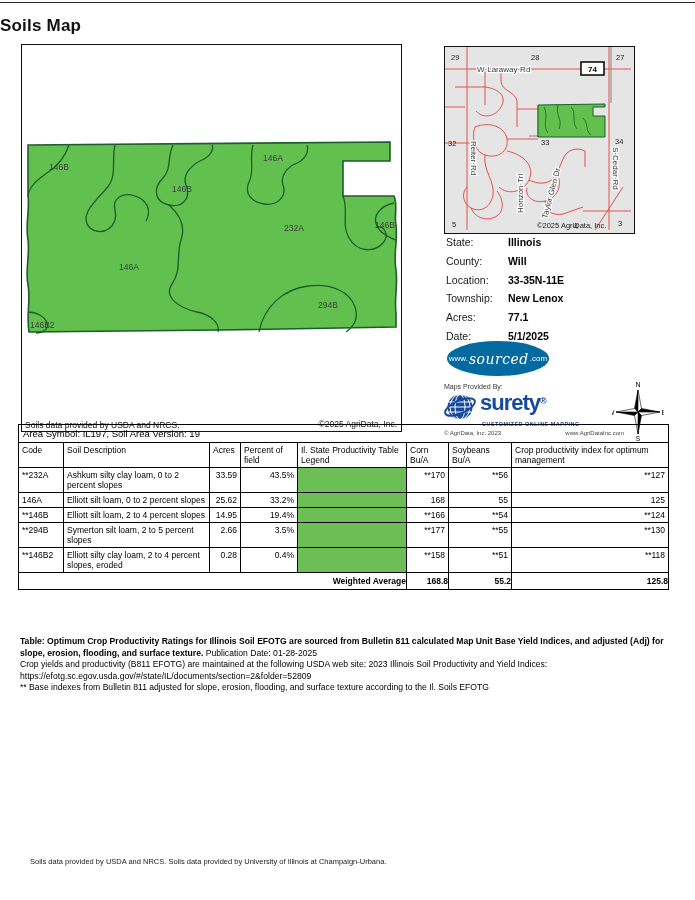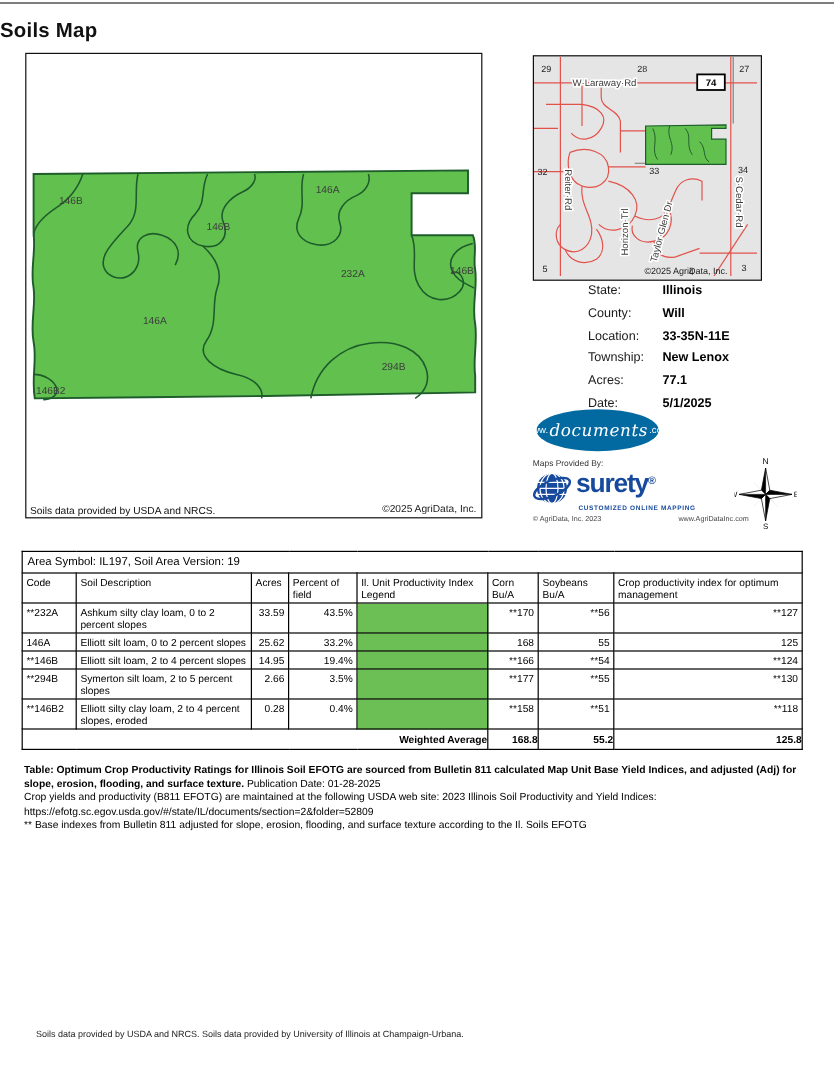--- a/index.html
+++ b/index.html
@@ -15,21 +15,21 @@
   .main-map{left:21px;top:44px;width:379px;height:386px;border:1.6px solid #111;background:#fff;}
   .main-map svg{display:block;}
   .map-attr{position:absolute;right:4px;bottom:2px;font-size:8.5px;color:#222;}
 
   
   .locator{left:444px;top:46px;width:189px;height:186px;border:1.6px solid #111;background:#e5e5e5;}
 
   
   .info{left:446px;top:236px;width:200px;}
   .info-row{height:18.8px;font-size:10.5px;display:flex;}
-  .info-label{width:62px;color:#1a1a1a;margin-left:44px;}
+  .info-label{width:62px;color:#1a1a1a;}
   .info-value{font-weight:bold;color:#000;}
 
   
   .bigfarms{left:447px;top:341px;width:102px;height:35px;background:#0369a1;border-radius:50%;
     display:flex;align-items:center;justify-content:center;color:#fff;}
   .bf-small{font-size:8px;}
   .bf-script{font-family:"DejaVu Serif",serif;font-style:italic;font-size:14px;letter-spacing:0.5px;padding:0 1px;}
 
   
   .maps-by{left:444px;top:383px;font-size:7px;color:#333;}
@@ -39,21 +39,21 @@
   .surety-reg{font-size:9px;color:#17499c;vertical-align:super;font-weight:bold;}
   .surety-tag{font-size:5.4px;font-weight:bold;color:#17499c;letter-spacing:0.55px;margin-left:38px;margin-top:-2px;}
   .surety-bottom{display:flex;justify-content:space-between;font-size:6px;color:#444;margin-top:3px;width:180px;}
 
   
   .compass{left:612px;top:379px;}
 
   .soils-note{left:25px;top:420px;font-size:8.5px;color:#111;}
 
   
-  .soil-table-wrap{left:18px;top:459px;width:650px;}
+  .soil-table-wrap{left:18px;top:424px;width:650px;}
   table.soil{border-collapse:collapse;width:650px;font-size:8.5px;color:#000;border:1.5px solid #000;table-layout:fixed;}
   table.soil th,table.soil td{border:1px solid #000;padding:2px 3px;vertical-align:top;font-weight:normal;text-align:left;}
   table.soil .area-row td{font-size:9.5px;padding:3px 4px;}
   table.soil td.num{text-align:right;}
   table.soil td.legend{background:#6cbf55;}
   table.soil tr.wavg td{font-weight:bold;text-align:right;padding:3px 0;}
   .col-code{width:45px;}.col-desc{width:146px;}.col-acres{width:31px;}.col-pct{width:57px;}
   .col-legend{width:109px;}.col-corn{width:42px;}.col-soy{width:63px;}.col-cpi{width:157px;}
 
   
@@ -191,21 +191,21 @@
     <span class="info-value">77.1</span>
   </div>
   <div class="info-row">
     <span class="info-label">Date:</span>
     <span class="info-value">5/1/2025</span>
   </div>
 </div>
 
 <div class="abs bigfarms">
   <span class="bf-small">www.</span>
-    <span class="bf-script">documents</span>
+    <span class="bf-script">sourced</span>
     <span class="bf-small">.com</span>
 </div>
 
 <div class="abs maps-by">Maps Provided By:</div>
 
 <div class="abs surety">
   <div class="surety-row">
     <svg width="34" height="32" viewBox="0 0 34 32">
       <circle cx="16" cy="16" r="12.5" fill="#17499c"></circle>
       <g stroke="#ffffff" stroke-width="1" fill="none">
@@ -267,21 +267,21 @@
     </colgroup>
     <tbody>
         <tr class="area-row">
       <td colspan="8">Area Symbol: IL197, Soil Area Version: 19</td>
     </tr>
     <tr>
       <th>Code</th>
       <th>Soil Description</th>
       <th>Acres</th>
       <th>Percent of field</th>
-      <th>Il. Unit Productivity Index Legend</th>
+      <th>Il. State Productivity Table Legend</th>
       <th>Corn Bu/A</th>
       <th>Soybeans Bu/A</th>
       <th>Crop productivity index for optimum management</th>
     </tr>
     <tr>
       <td>**232A</td>
       <td>Ashkum silty clay loam, 0 to 2 percent slopes</td>
       <td class="num">33.59</td>
       <td class="num">43.5%</td>
       <td class="legend"></td>

